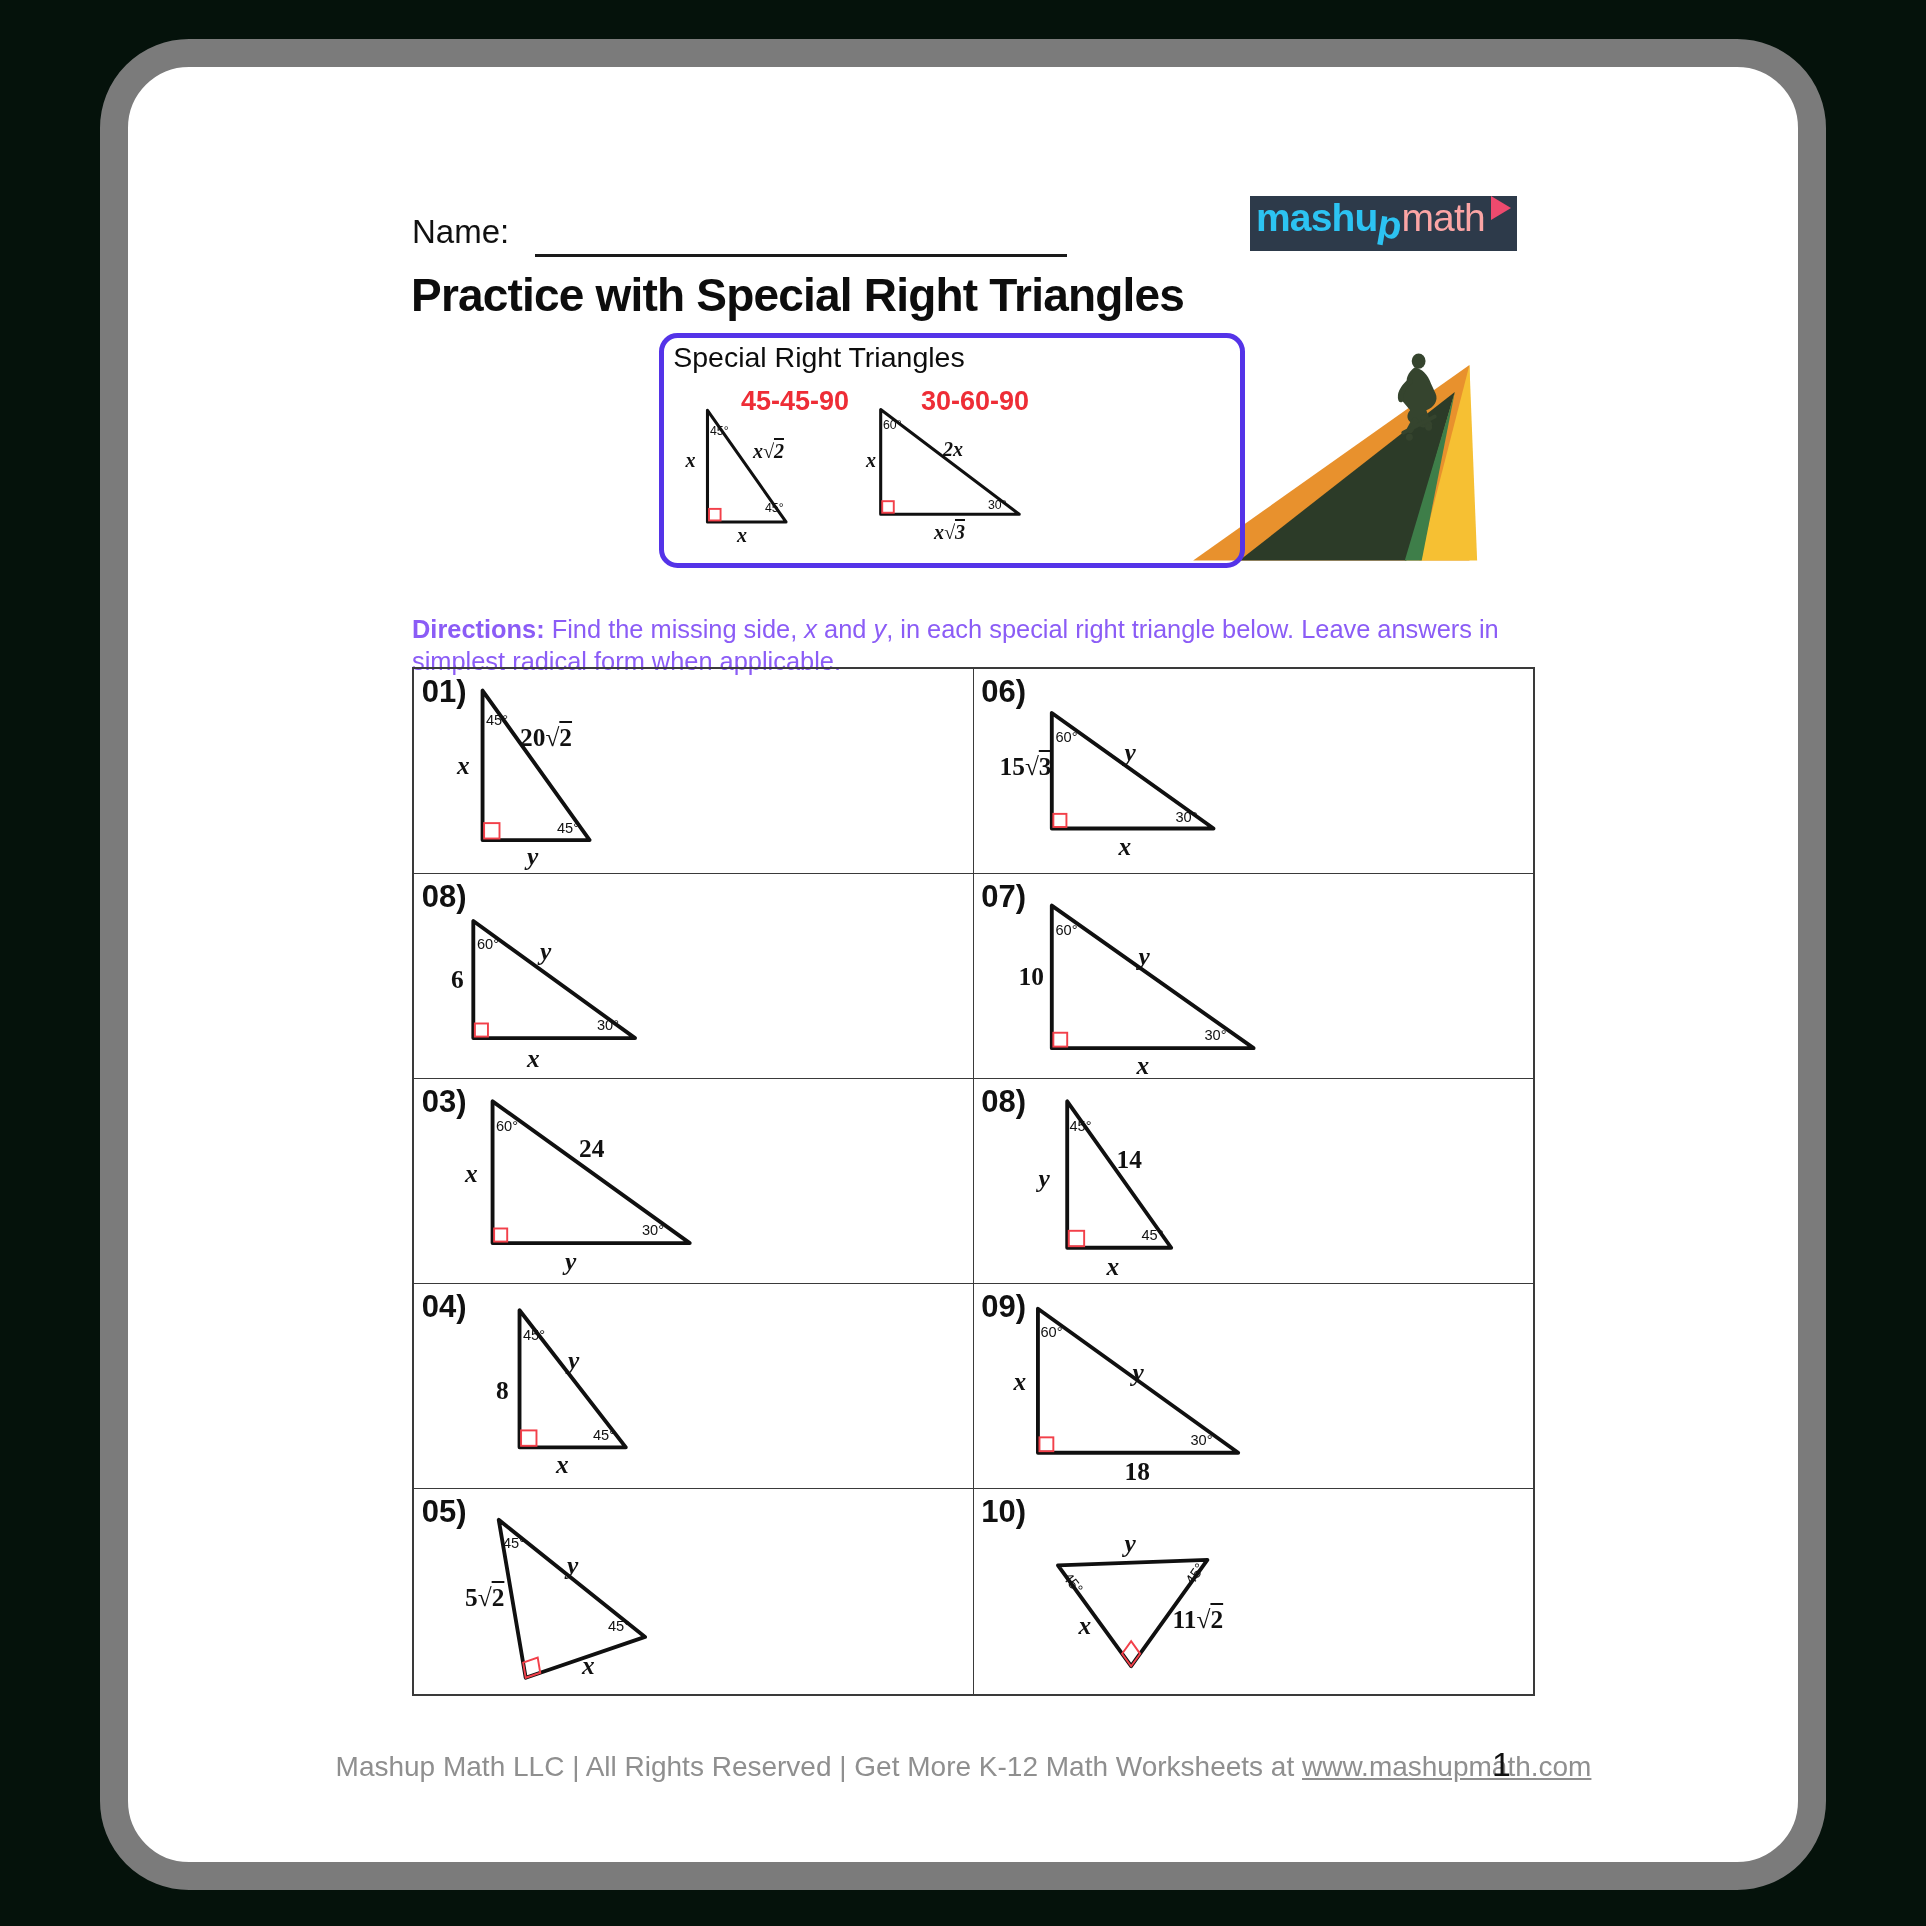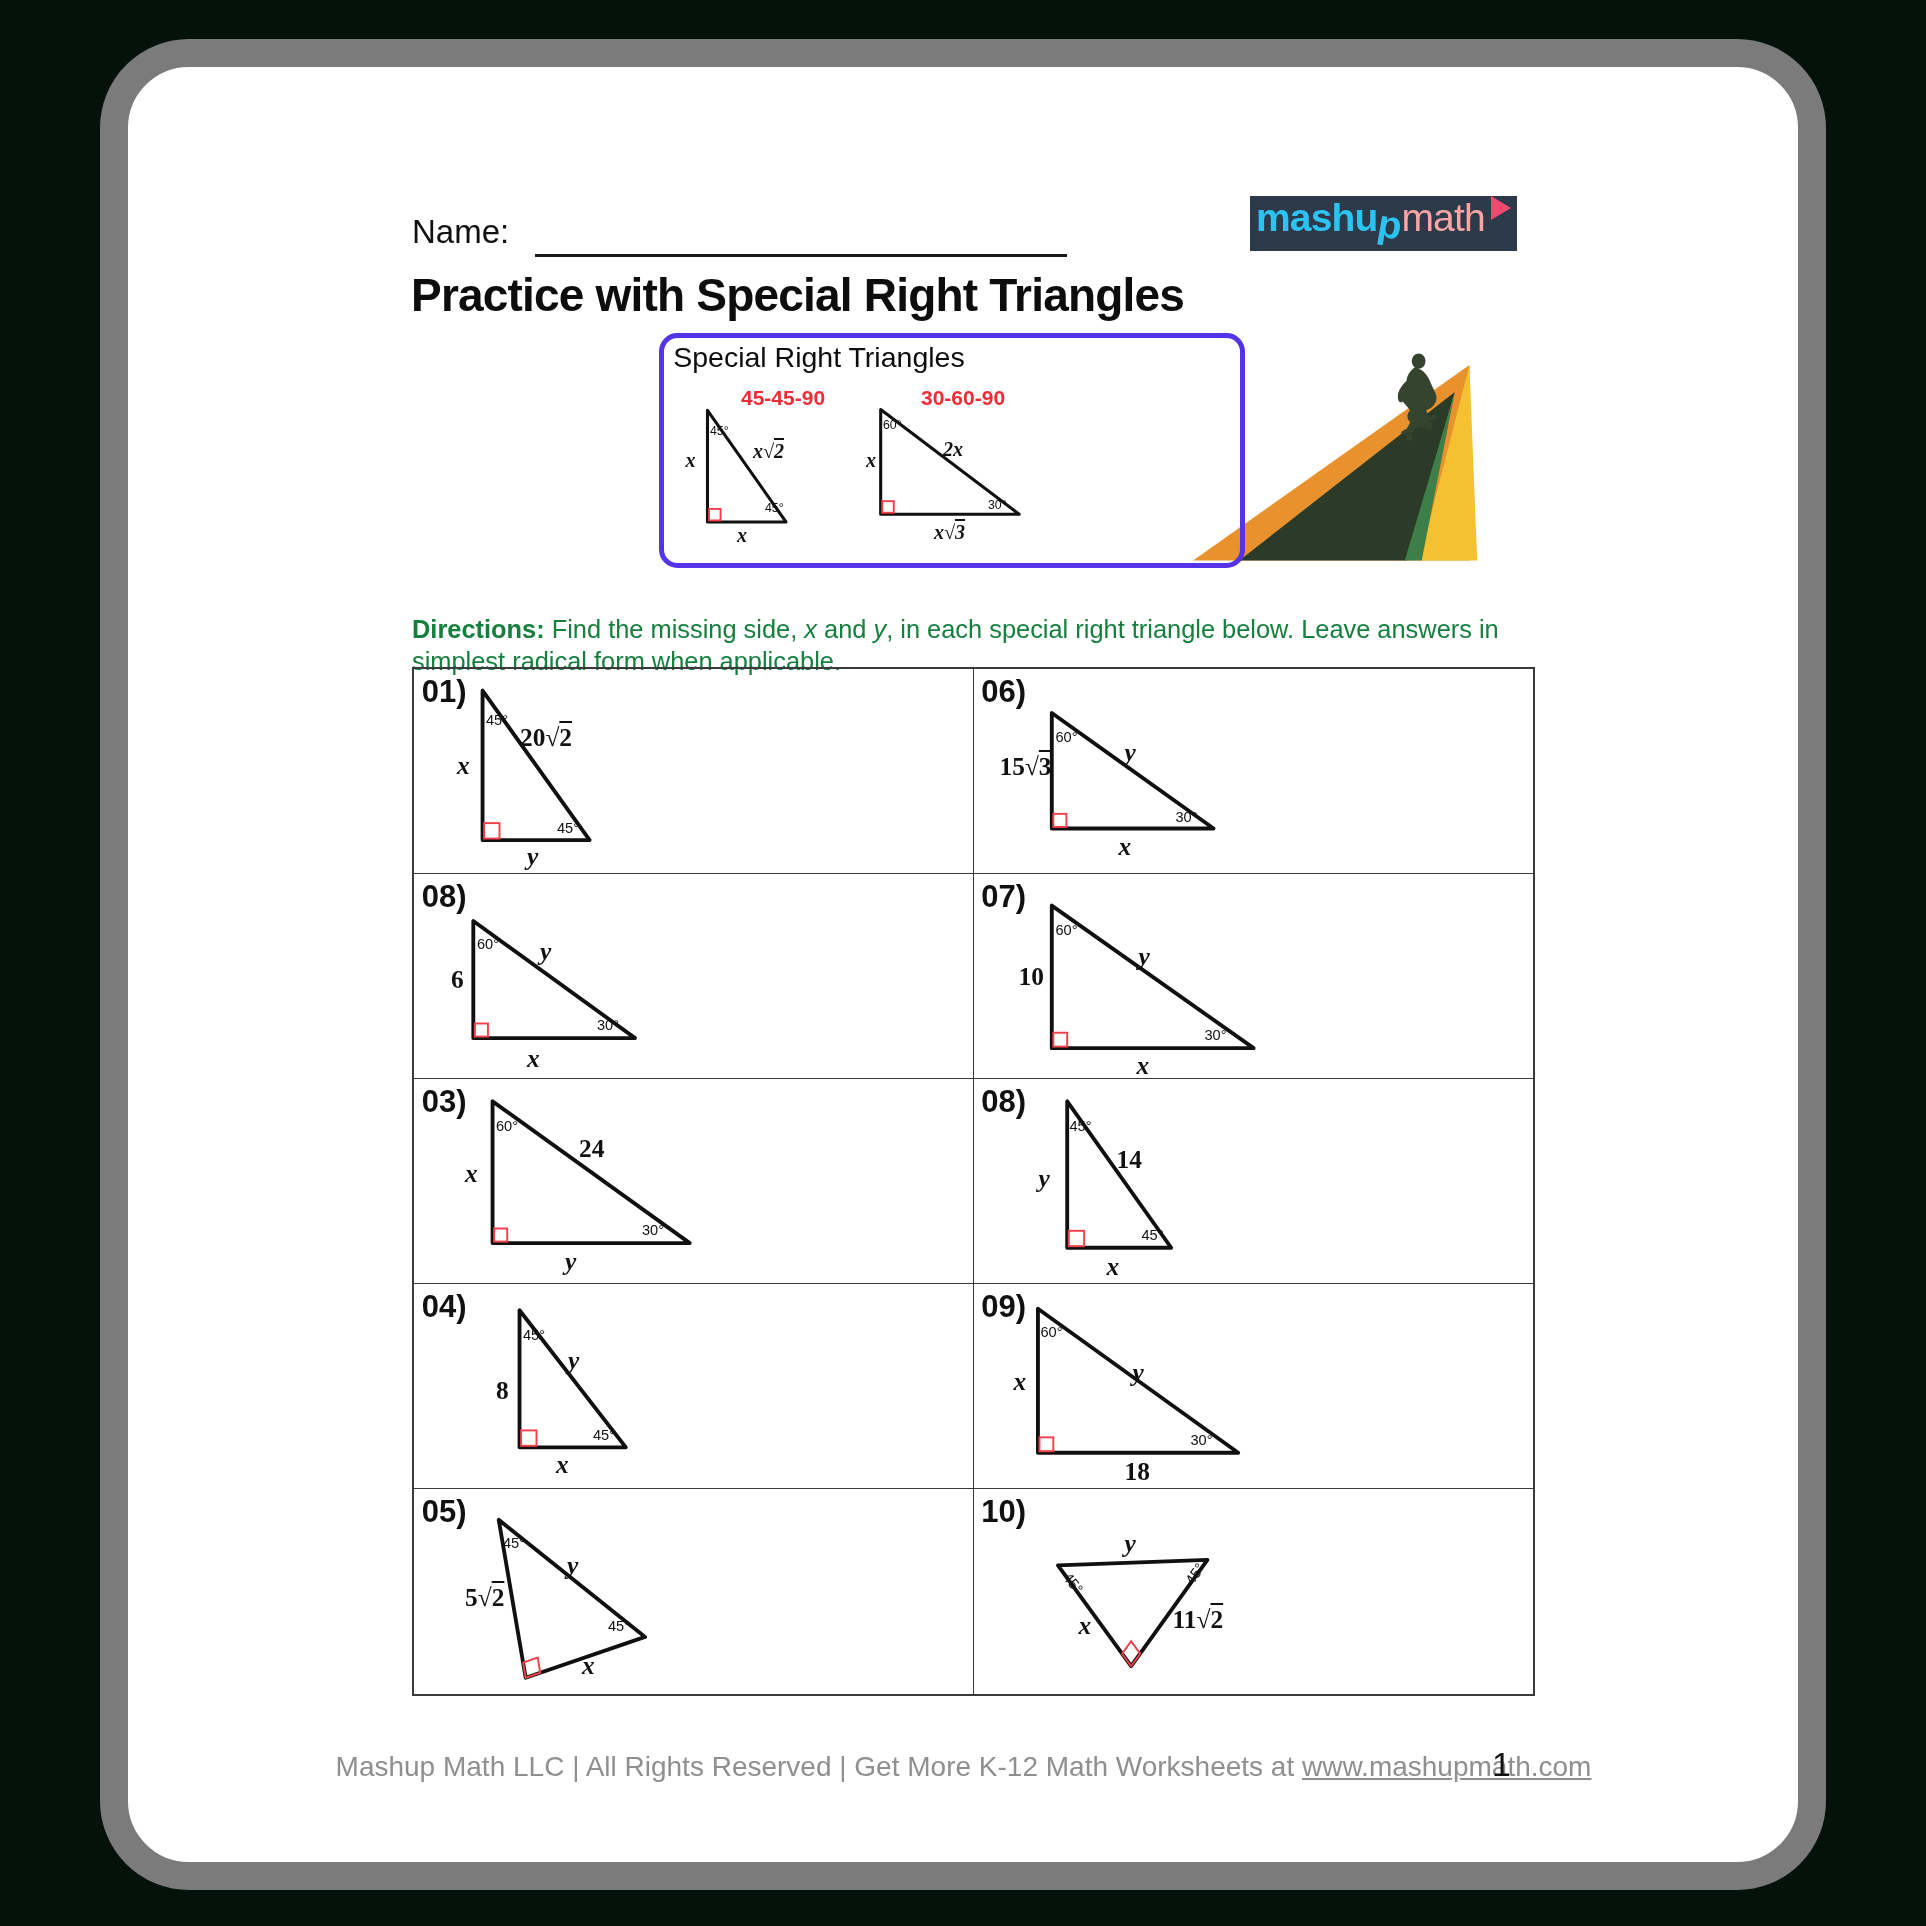--- a/index.html
+++ b/index.html
@@ -15,24 +15,24 @@
         display:flex;align-items:flex-start;justify-content:center;}
   .lg1{color:#2cc3f2;font-weight:bold;font-size:39px;letter-spacing:-0.8px;}
   .lgp{color:#2cc3f2;font-weight:bold;font-size:39px;display:inline-block;transform:translateY(7px) rotate(10deg);}
   .lg2{color:#fca5a5;font-weight:400;font-size:39px;letter-spacing:-0.8px;}
   .lgtri{width:0;height:0;border-top:12.3px solid transparent;border-bottom:12.3px solid transparent;
          border-left:20px solid #ee4a6e;margin-left:6.2px;}
   
   .refbox{position:absolute;left:659px;top:333px;width:586px;height:235px;box-sizing:border-box;
           border:5.4px solid #5433e8;border-radius:18.5px;z-index:2;}
   .reftitle{position:absolute;left:9.2px;top:3.1px;font-size:28.5px;font-weight:normal;color:#0d0d0d;}
-  .redlab{position:absolute;font-size:21px;font-weight:bold;color:#ee2d36;white-space:nowrap;}
+  .redlab{position:absolute;font-size:27px;font-weight:bold;color:#ee2d36;white-space:nowrap;}
   .skater{position:absolute;left:1187px;top:324px;z-index:1;}
   
-  .dir{position:absolute;left:412px;top:589px;width:1119px;font-size:25.4px;line-height:1.24;color:#15803d;}
+  .dir{position:absolute;left:412px;top:589px;width:1119px;font-size:25.4px;line-height:1.24;color:#8b5cf6;}
   
   .grid{position:absolute;left:412px;top:667px;width:1123px;height:1029px;box-sizing:border-box;
         border:2.3px solid #3a3a3a;display:grid;grid-template-columns:1fr 1fr;grid-template-rows:repeat(5,1fr);}
   .cell{position:relative;border-right:1.5px solid #3a3a3a;border-bottom:1.5px solid #3a3a3a;overflow:hidden;}
   .cell:nth-child(2n){border-right:none;}
   .cell:nth-last-child(-n+2){border-bottom:none;}
   .cell svg.tri{position:absolute;left:0;top:0;}
   .pnum{position:absolute;left:7.7px;top:4.6px;font-size:31px;font-weight:bold;color:#111;}
   .ang{position:absolute;font-size:14.6px;color:#111;white-space:nowrap;}
   .angr{font-size:12.3px;}

